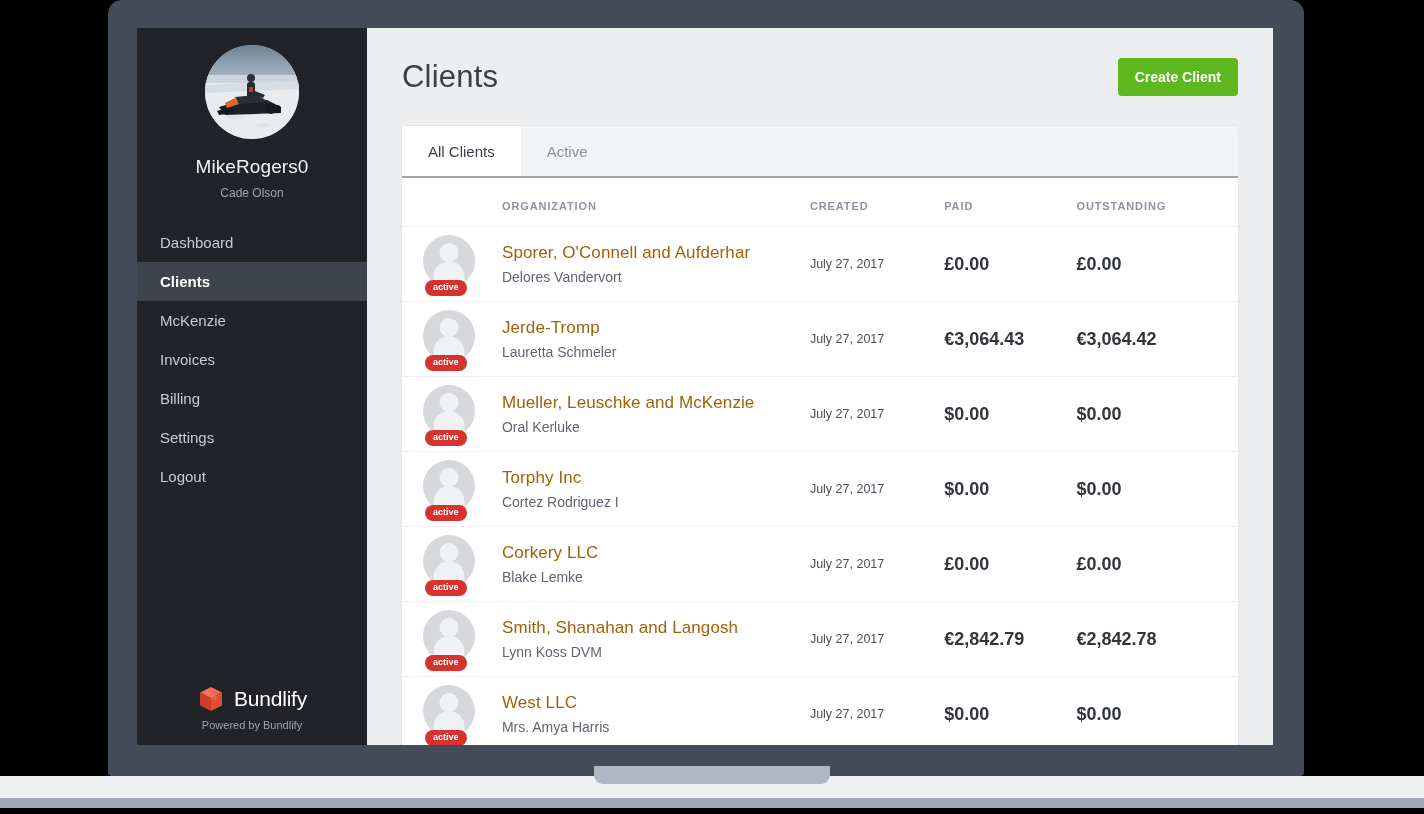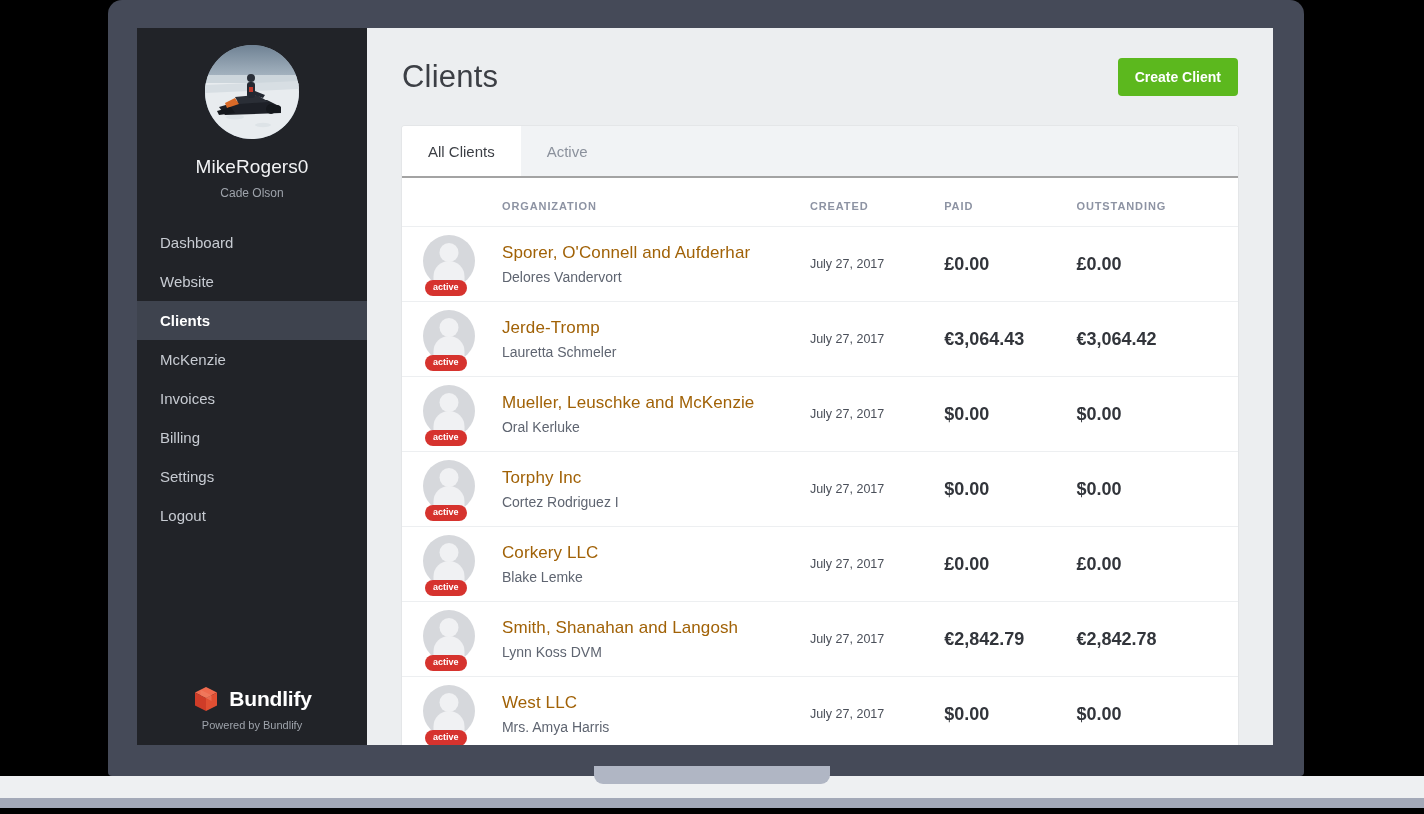--- a/index.html
+++ b/index.html
@@ -107,21 +107,21 @@
     text-align: center;
   }
   .brand-row {
     display: flex; align-items: center; justify-content: center;
     gap: 9px;
   }
   .brand-mark { width: 28px; height: 28px; display: block; }
   .brand-name {
     color: #ffffff;
     font-size: 21px;
-    font-weight: bold;
+    font-weight: normal;
     letter-spacing: -.2px;
   }
   .brand-sub {
     color: #9ea3ab;
     font-size: 11px;
     margin-top: 6px;
   }
 
   
   .content {
@@ -306,23 +306,20 @@
         </div>
       </div>
 
       <div class="profile-name">MikeRogers0</div>
       <div class="profile-sub">Cade Olson</div>
 
       <div class="nav">
         <div class="nav-item">
             <span>Dashboard</span>
           </div>
-        <div class="nav-item">
-            <span>Website</span>
-          </div>
         <div class="nav-item active">
             <span>Clients</span>
           </div>
         <div class="nav-item">
             <span>McKenzie</span>
           </div>
         <div class="nav-item">
             <span>Invoices</span>
           </div>
         <div class="nav-item">

